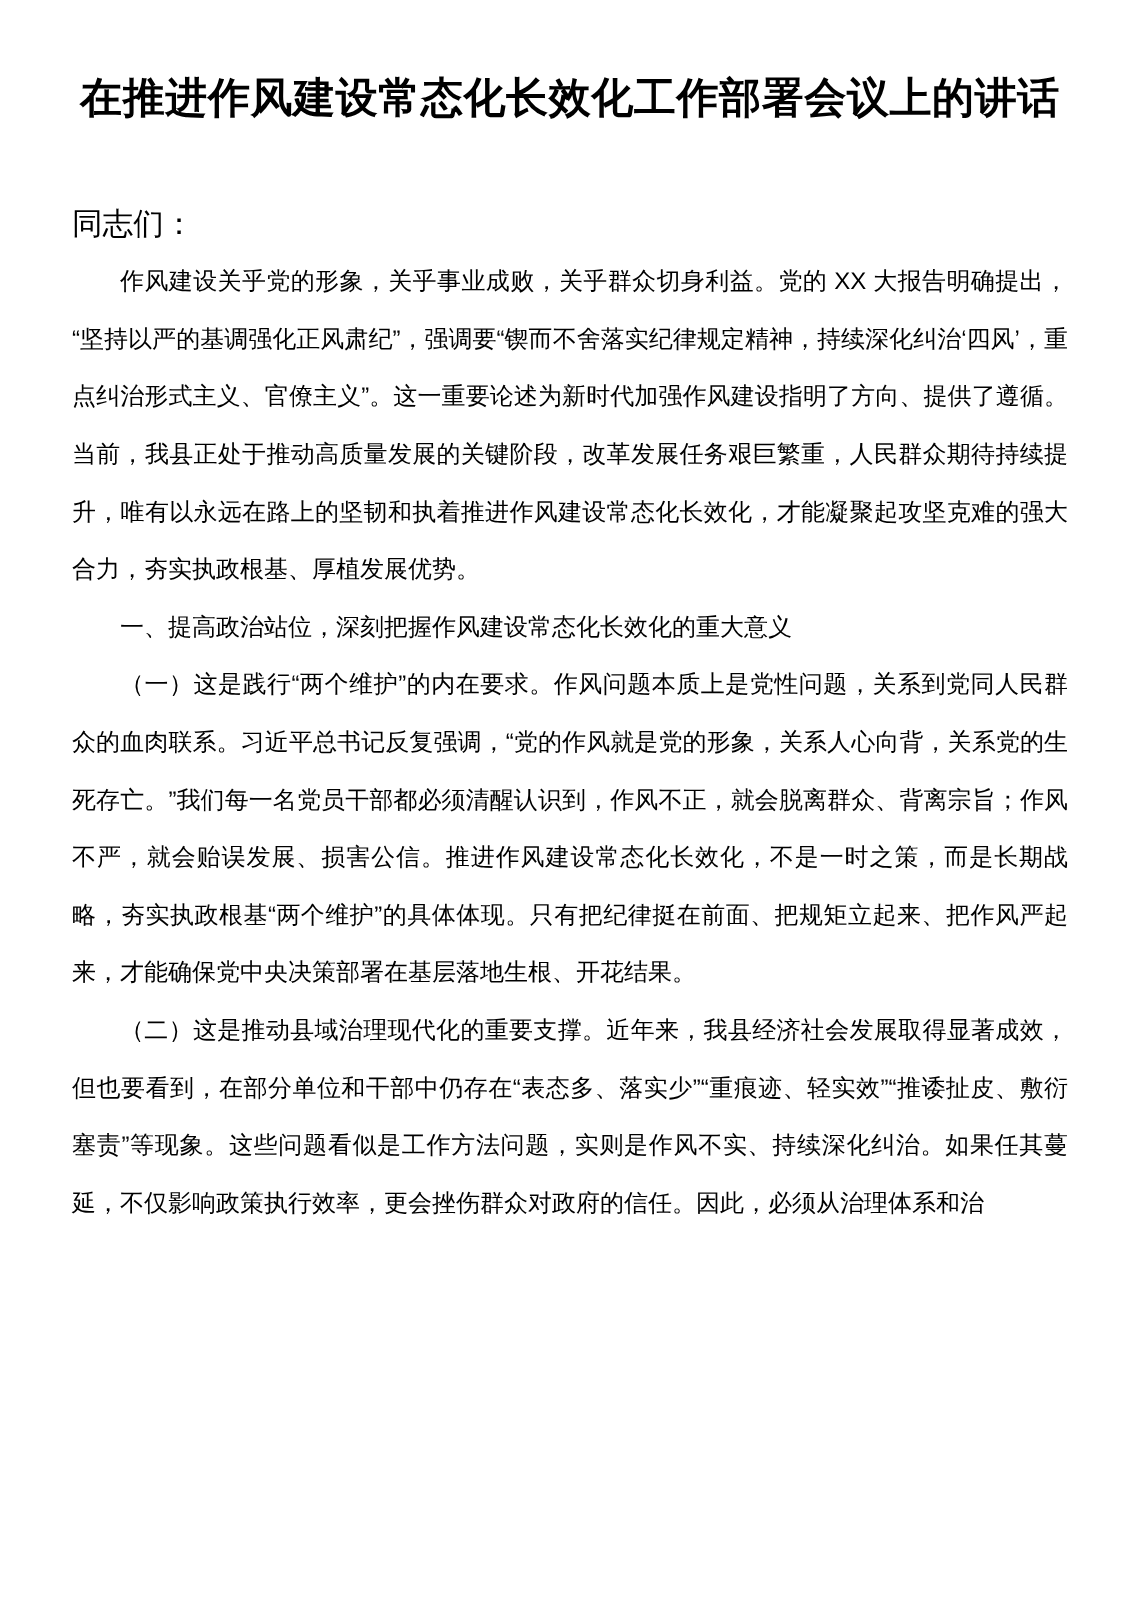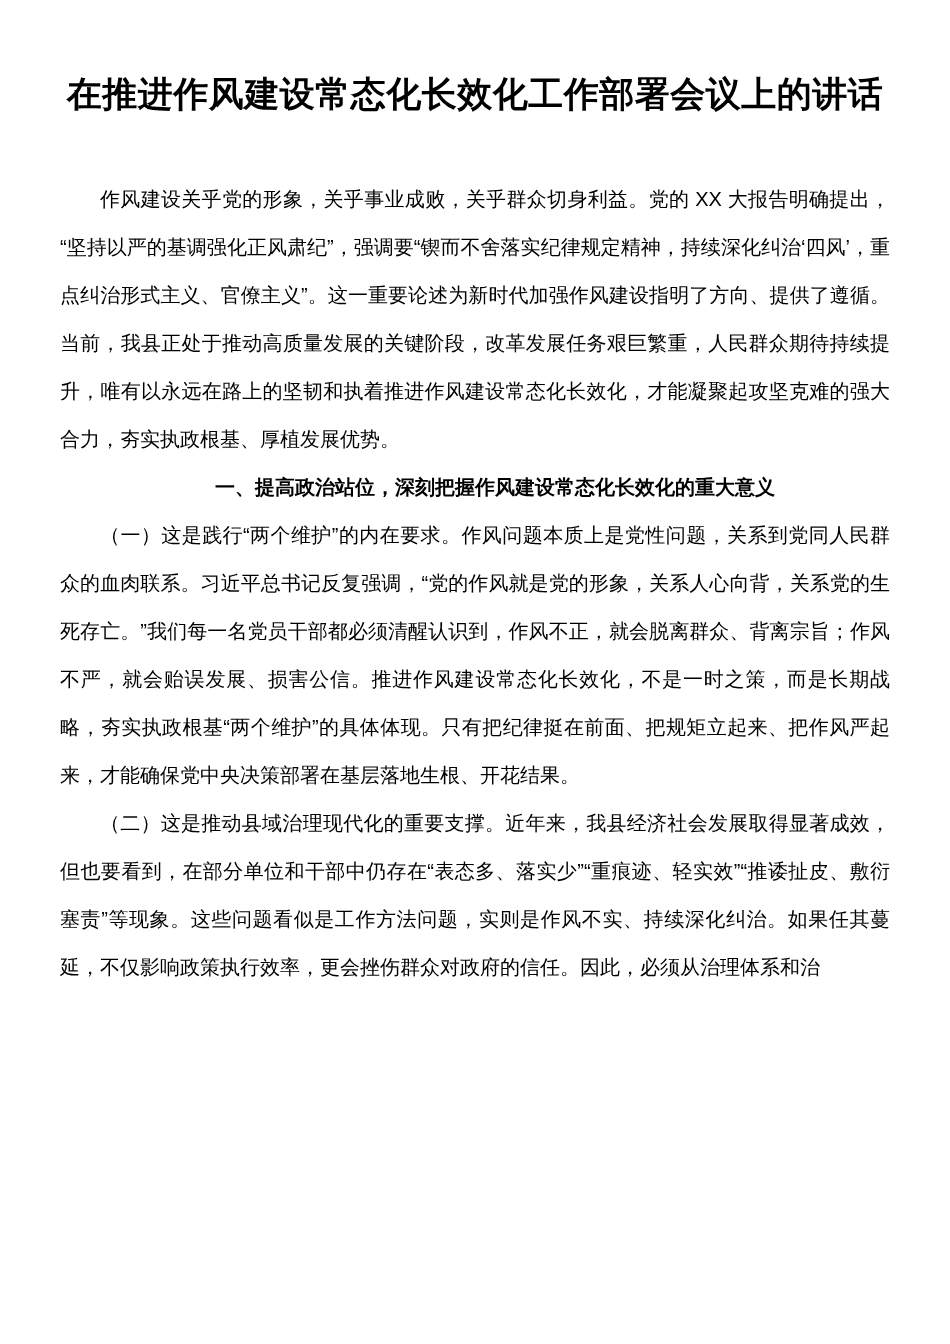--- a/index.html
+++ b/index.html
@@ -16,49 +16,50 @@
     color: #000000;
     padding: 58px 60px 0 60px;
     overflow: hidden;
     font-family: "Liberation Sans", "DejaVu Sans", sans-serif;
   }
   .doc-title {
     font-size: 35px;
     font-weight: 700;
     text-align: center;
     line-height: 1.35;
-    margin: 12px 0 58px 0;
+    margin: 0 0 58px 0;
     letter-spacing: 0.5px;
   }
   .salutation {
     font-size: 25.5px;
     line-height: 48px;
     margin: 0;
     font-weight: 400;
   }
   .para {
     font-size: 20px;
     line-height: 48px;
     margin: 0;
     text-indent: 2em;
     text-align: justify;
     word-break: break-all;
     font-weight: 400;
   }
   .para.heading {
-    font-weight: 700;
-    text-align: center;
+    font-weight: 400;
+    text-align: left;
   }
 </style>
 </head>
 <body>
 
 <div class="page">
   <h1 class="doc-title">在推进作风建设常态化长效化工作部署会议上的讲话</h1>
 
+  <p class="salutation">同志们：</p>
 
   <p class="para">作风建设关乎党的形象，关乎事业成败，关乎群众切身利益。党的 XX 大报告明确提出，“坚持以严的基调强化正风肃纪”，强调要“锲而不舍落实纪律规定精神，持续深化纠治‘四风’，重点纠治形式主义、官僚主义”。这一重要论述为新时代加强作风建设指明了方向、提供了遵循。当前，我县正处于推动高质量发展的关键阶段，改革发展任务艰巨繁重，人民群众期待持续提升，唯有以永远在路上的坚韧和执着推进作风建设常态化长效化，才能凝聚起攻坚克难的强大合力，夯实执政根基、厚植发展优势。</p>
 
   <p class="para heading">一、提高政治站位，深刻把握作风建设常态化长效化的重大意义</p>
 
   <p class="para">（一）这是践行“两个维护”的内在要求。作风问题本质上是党性问题，关系到党同人民群众的血肉联系。习近平总书记反复强调，“党的作风就是党的形象，关系人心向背，关系党的生死存亡。”我们每一名党员干部都必须清醒认识到，作风不正，就会脱离群众、背离宗旨；作风不严，就会贻误发展、损害公信。推进作风建设常态化长效化，不是一时之策，而是长期战略，夯实执政根基“两个维护”的具体体现。只有把纪律挺在前面、把规矩立起来、把作风严起来，才能确保党中央决策部署在基层落地生根、开花结果。</p>
 
   <p class="para">（二）这是推动县域治理现代化的重要支撑。近年来，我县经济社会发展取得显著成效，但也要看到，在部分单位和干部中仍存在“表态多、落实少”“重痕迹、轻实效”“推诿扯皮、敷衍塞责”等现象。这些问题看似是工作方法问题，实则是作风不实、持续深化纠治。如果任其蔓延，不仅影响政策执行效率，更会挫伤群众对政府的信任。因此，必须从治理体系和治</p>
 </div>
 

